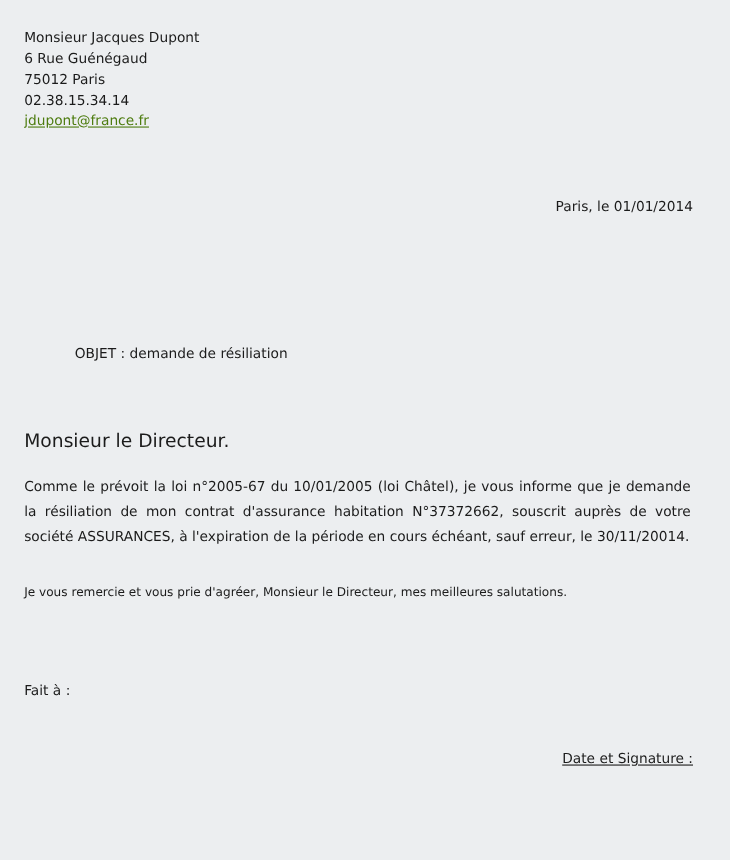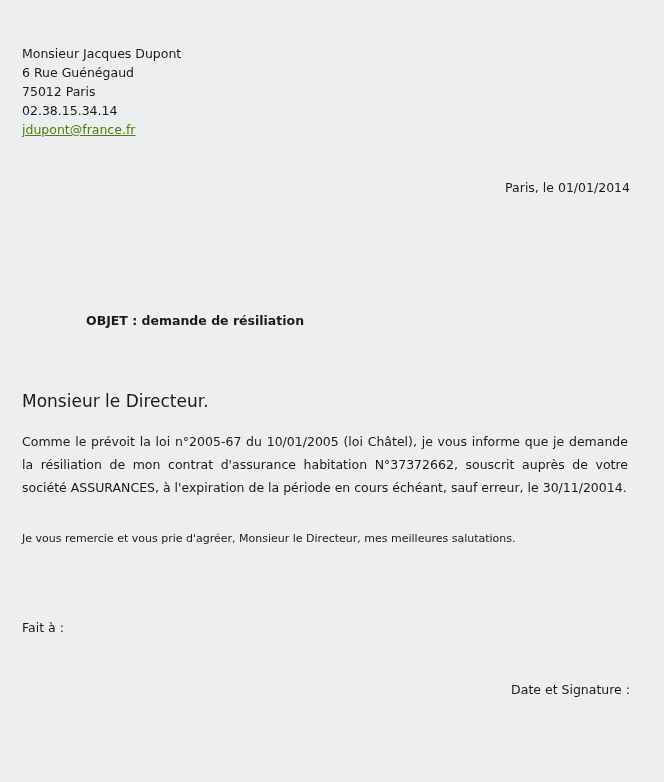--- a/index.html
+++ b/index.html
@@ -25,21 +25,20 @@
     box-sizing: border-box;
   }
 
   
   .sender {
     position: absolute;
     left: 22px;
     top: 24px;
     font-size: 12.5px;
     line-height: 19px;
-    margin-top: 20px;
   }
   .sender div {
     white-space: nowrap;
   }
   .sender .email {
     color: #4d7c0f;
     text-decoration: underline;
   }
 
   
@@ -47,24 +46,24 @@
     position: absolute;
     right: 34px;
     top: 180px;
     font-size: 12.5px;
     white-space: nowrap;
   }
 
   
   .subject {
     position: absolute;
-    left: 86px;
+    left: 68px;
     top: 313px;
     font-size: 12.5px;
-    font-weight: bold;
+    font-weight: normal;
     white-space: nowrap;
   }
 
   
   .salutation {
     position: absolute;
     left: 22px;
     top: 391px;
     font-size: 17px;
   }
@@ -93,20 +92,21 @@
     top: 620px;
     font-size: 12.5px;
     text-align: center;
   }
   .signature {
     position: absolute;
     right: 34px;
     top: 682px;
     font-size: 12.5px;
     white-space: nowrap;
+    text-decoration: underline;
   }
 </style>
 </head>
 <body>
 
 <div class="page">
 
   <div class="sender">
     <div>Monsieur Jacques Dupont</div>
     <div>6 Rue Guénégaud</div>

